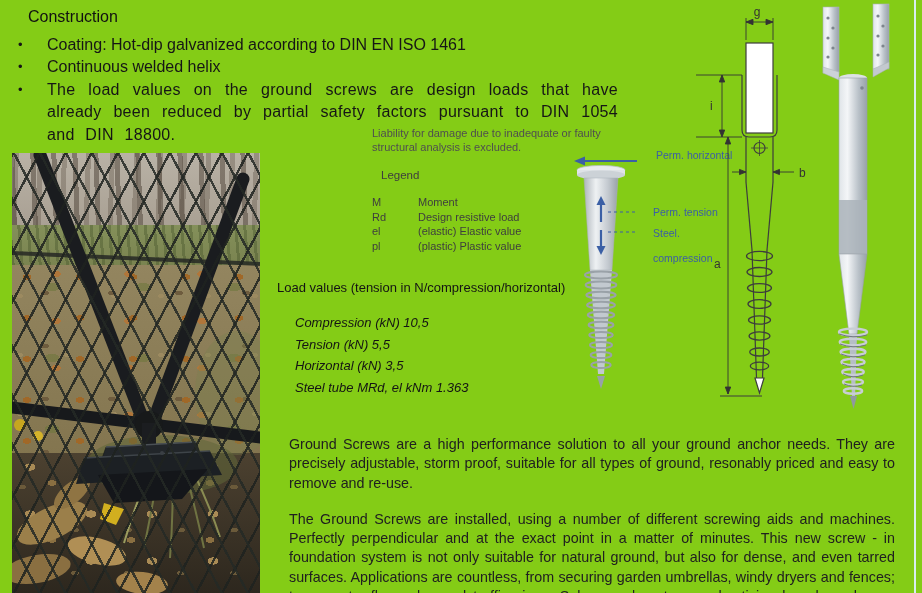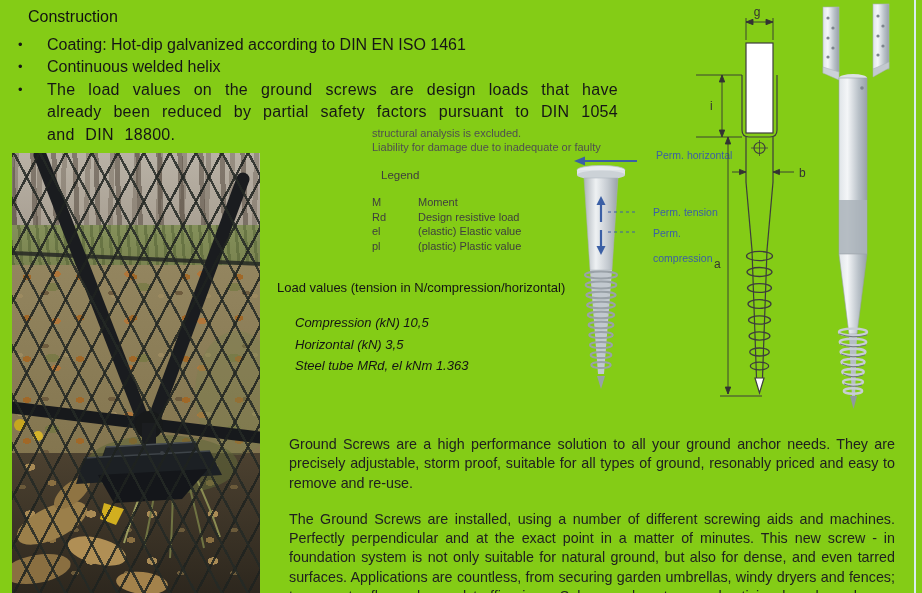--- a/index.html
+++ b/index.html
@@ -86,22 +86,22 @@
       <span class="b-dot">•</span>
       <span class="b-text">Continuous welded helix</span>
     </div>
     <div class="b-row">
       <span class="b-dot">•</span>
       <span class="b-text b-just">The load values on the ground screws are design loads that have already been reduced by partial safety factors pursuant to DIN 1054 and DIN 18800.</span>
     </div>
   </div>
 
   <div class="abs liab">
+    <div>Liability for damage due to inadequate or faulty</div>
     <div>structural analysis is excluded.</div>
-    <div>Liability for damage due to inadequate or faulty</div>
   </div>
 
   <div class="abs legend-title">Legend</div>
   <div class="abs legend-rows">
     <div class="lg-row">
       <span class="lg-abbr">M</span>
       <span>Moment</span>
     </div>
     <div class="lg-row">
       <span class="lg-abbr">Rd</span>
@@ -113,20 +113,21 @@
     </div>
     <div class="lg-row">
       <span class="lg-abbr">pl</span>
       <span>(plastic) Plastic value</span>
     </div>
   </div>
 
   <div class="abs lv">
     <div class="lv-title">Load values (tension in N/compression/horizontal)</div>
     <div class="lv-row">Compression (kN) 10,5</div>
+    <div class="lv-row">Tension (kN) 5,5</div>
     <div class="lv-row">Horizontal (kN)  3,5</div>
     <div class="lv-row">Steel tube MRd, el kNm  1.363</div>
   </div>
 
   <div class="abs photo">
     <div class="abs ph-trees"></div>
     <div class="abs ph-grass"></div>
     <div class="abs ph-litter"></div>
     <div class="abs ph-soil"></div>
     <svg class="abs ph-svg" width="248" height="440" viewBox="0 0 248 440">
@@ -212,21 +213,21 @@
       <line x1="48" y1="64" x2="78" y2="64" stroke="#3b5fa5" stroke-width="1.2" stroke-dasharray="3,3"></line>
     </g>
     <g>
       <line x1="41" y1="82" x2="41" y2="100" stroke="#3b5fa5" stroke-width="2.2"></line>
       <polygon points="41,107 36.5,98 45.5,98" fill="#3b5fa5"></polygon>
       <line x1="48" y1="84" x2="78" y2="84" stroke="#3b5fa5" stroke-width="1.2" stroke-dasharray="3,3"></line>
     </g>
   </svg>
   <div class="abs force-label" style="left:644px;top:149px;">Perm. horizontal</div>
   <div class="abs force-label" style="left:641px;top:206px;">Perm. tension</div>
-  <div class="abs force-label" style="left:641px;top:227px;">Perm.</div>
+  <div class="abs force-label" style="left:641px;top:227px;">Steel.</div>
   <div class="abs force-label" style="left:641px;top:252px;">compression</div>
 
   <svg class="abs" style="left:694px;top:2px;" width="125" height="400" viewBox="0 0 125 400">
     <g stroke="#3d3d3d" stroke-width="1.2" fill="none">
       <rect x="52" y="41" width="27" height="90" fill="#ffffff"></rect>
       <path d="M48,73 V128 Q48,135 55,135 H76 Q83,135 83,128 V73"></path>
       <line x1="52" y1="135" x2="52" y2="180"></line>
         <line x1="79" y1="135" x2="79" y2="180"></line>
       <line x1="52" y1="180" x2="58" y2="248"></line>
         <line x1="79" y1="180" x2="73" y2="248"></line>

